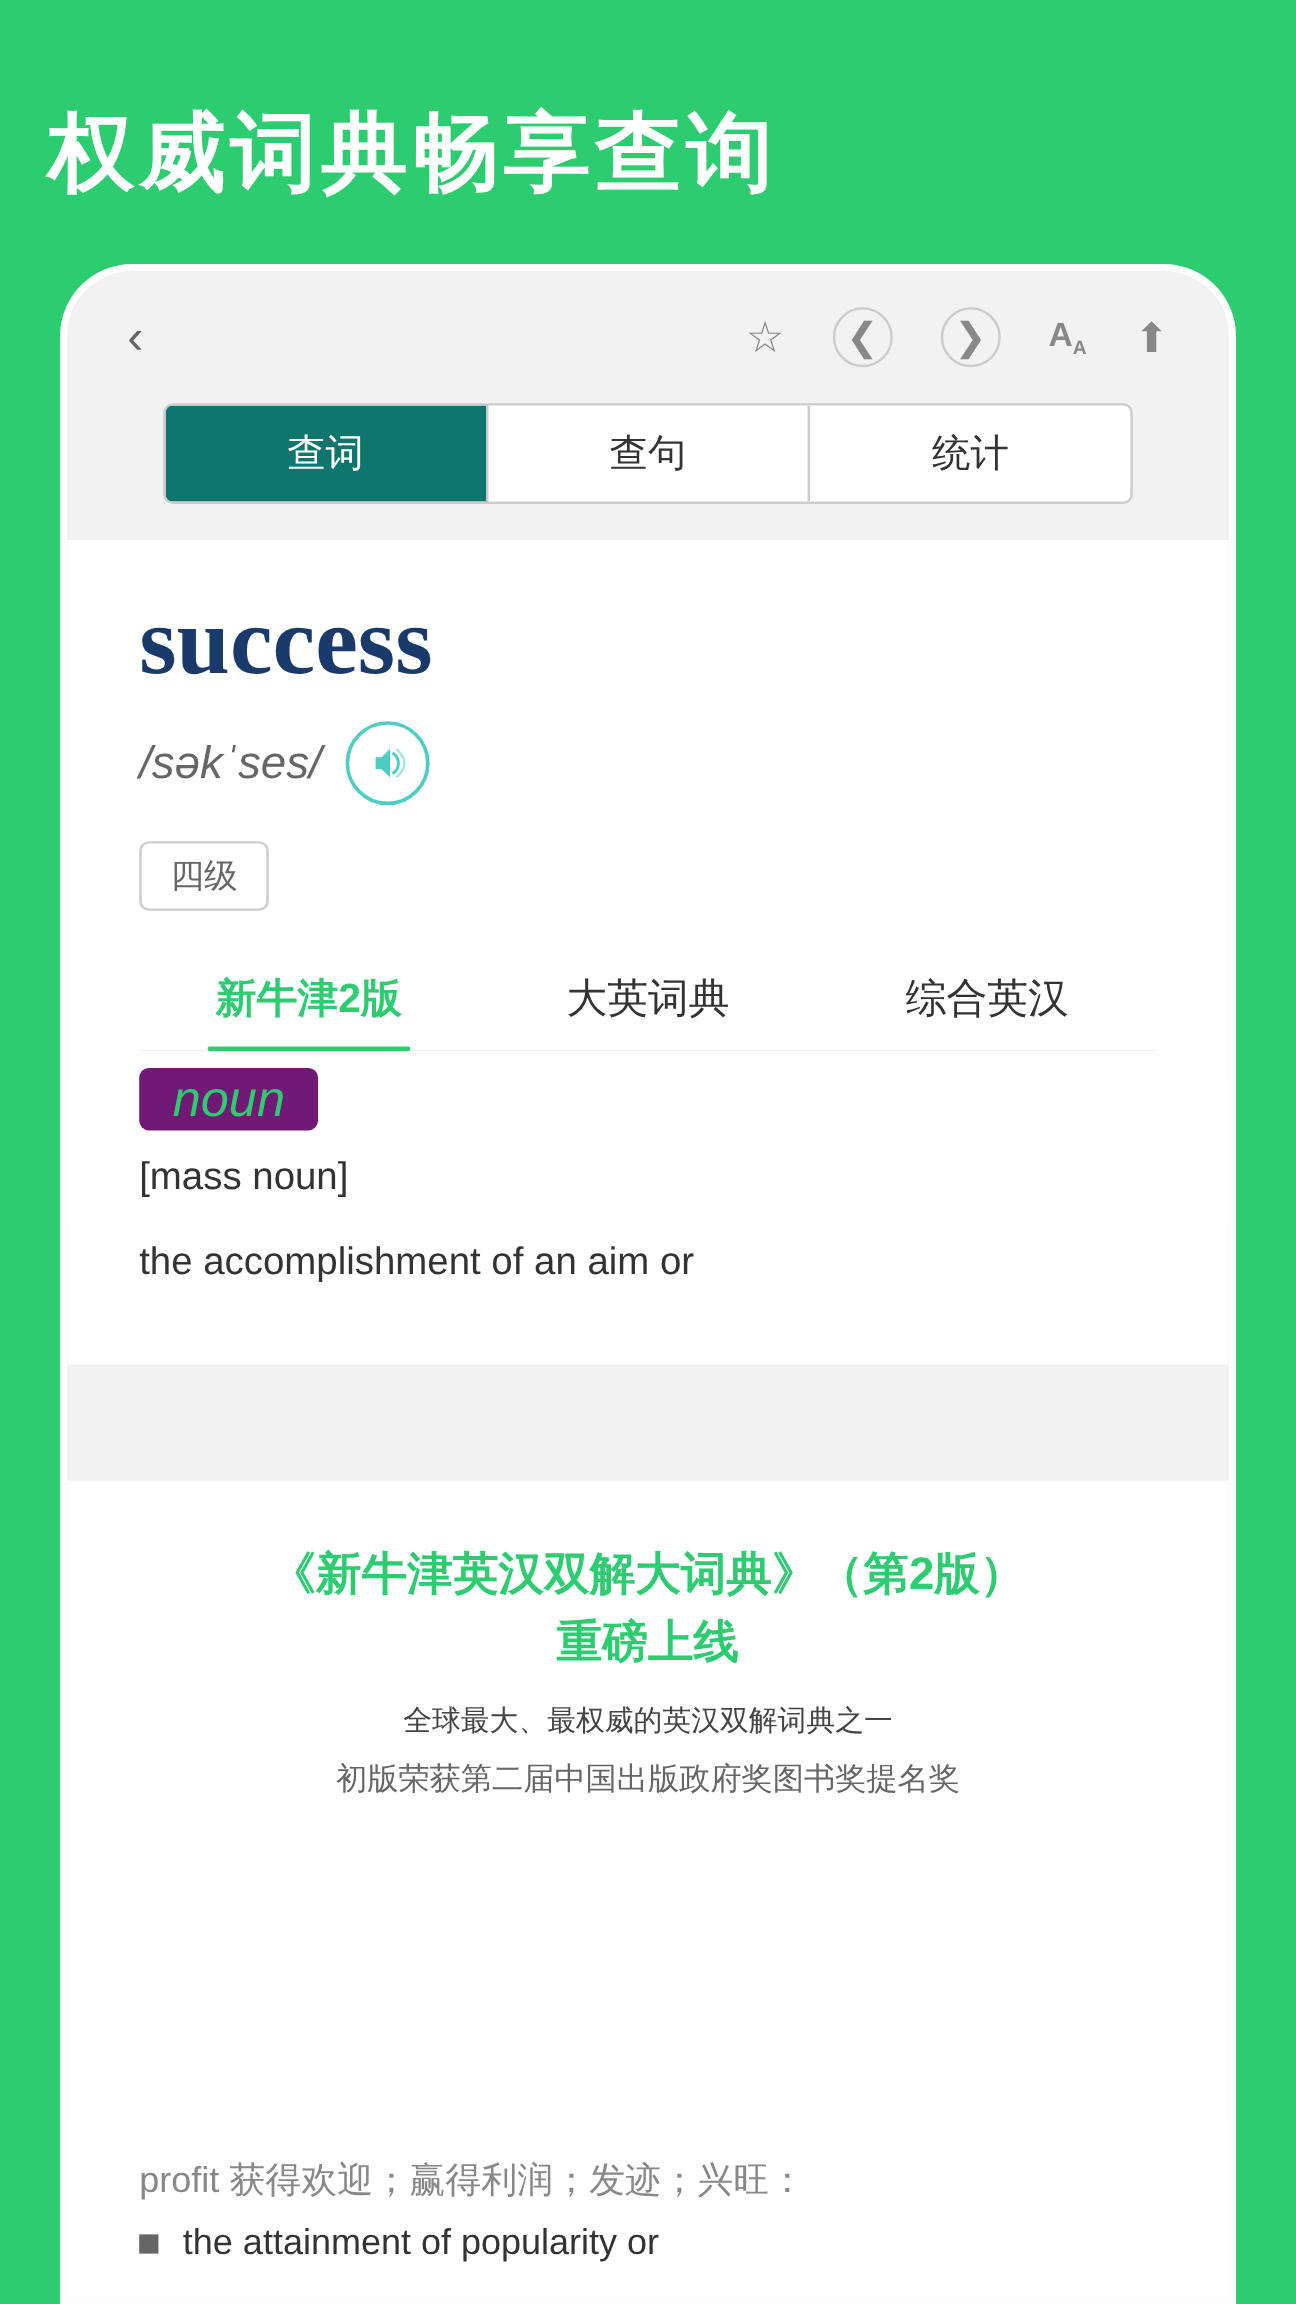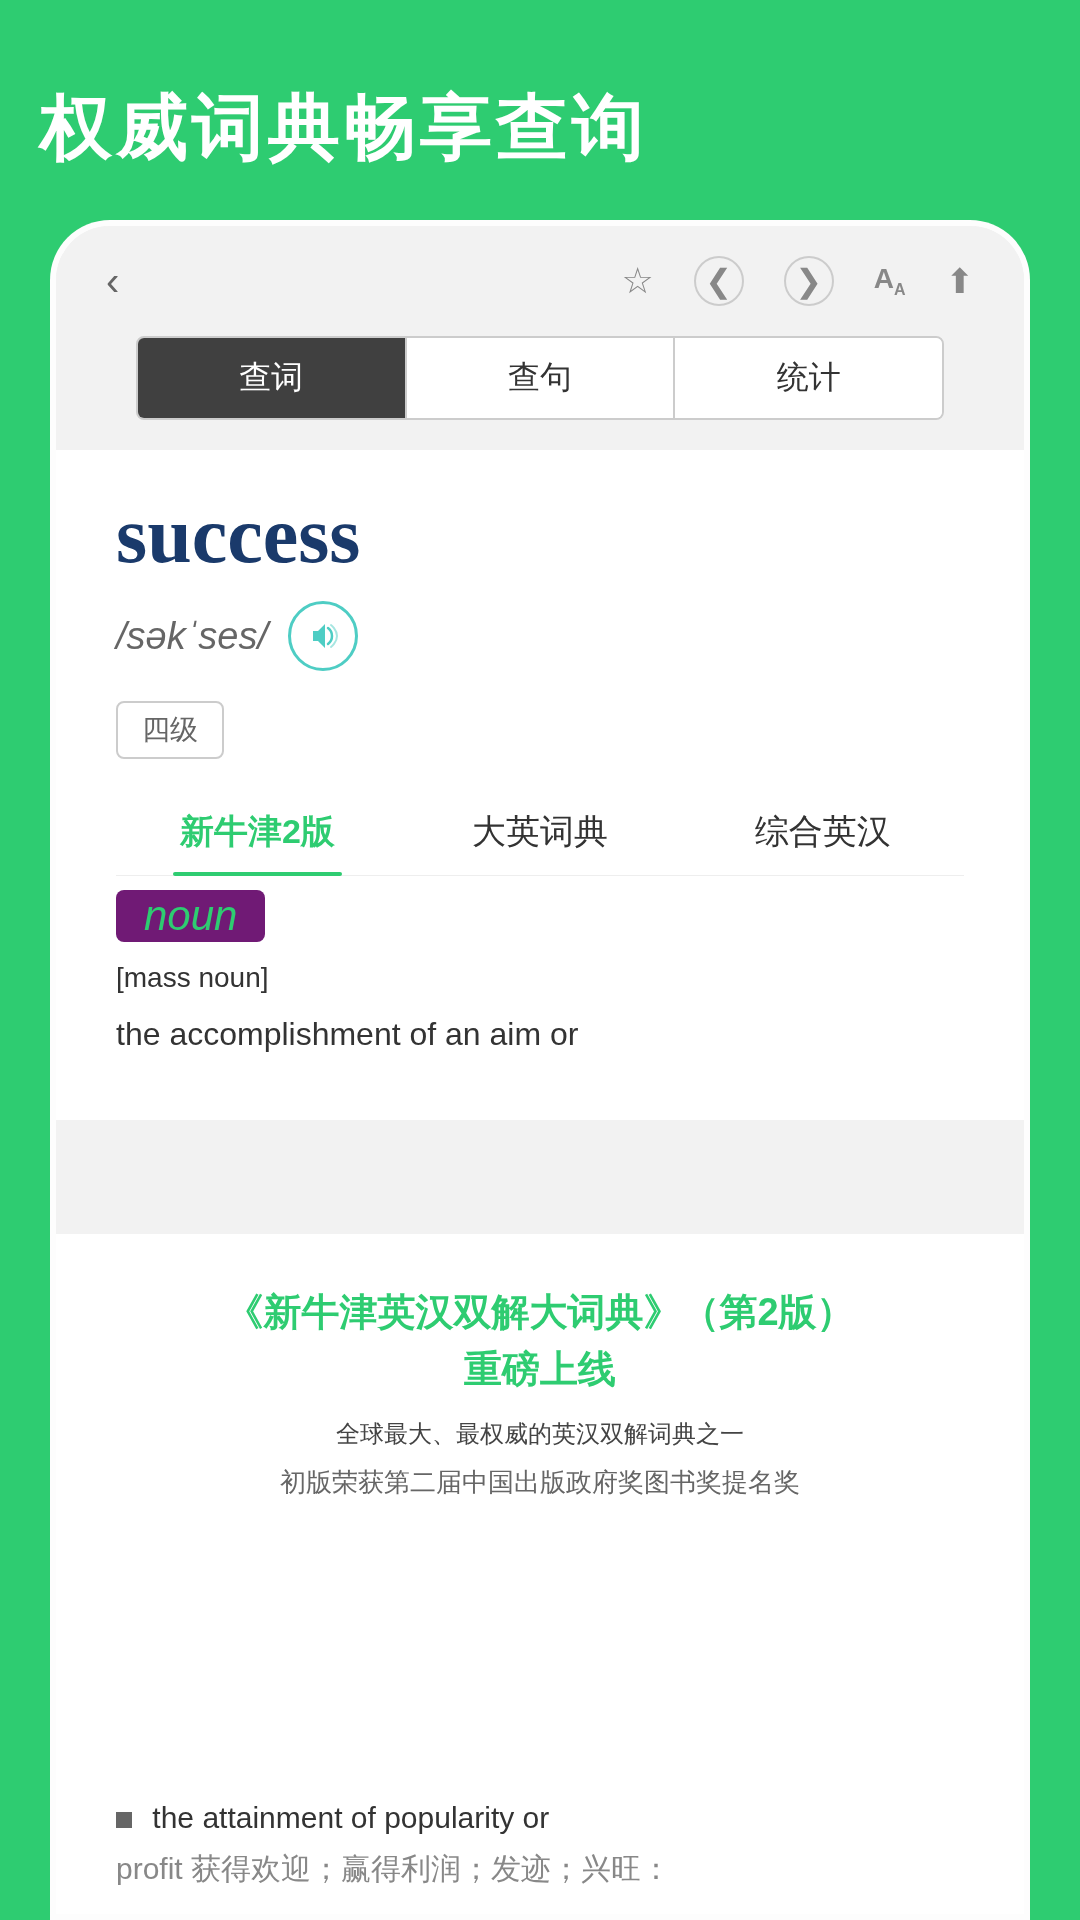--- a/index.html
+++ b/index.html
@@ -86,21 +86,21 @@
     .tab-item {
       flex: 1;
       text-align: center;
       padding: 18px 0;
       font-size: 32px;
       color: #333;
       background: white;
       cursor: pointer;
     }
     .tab-item.active {
-      background: #404040;
+      background: #0f766e;
       color: white;
     }
     .tab-item:not(:last-child) {
       border-right: 2px solid #ccc;
     }
 
     
     .dict-content {
       background: white;
       margin: 0 0;
@@ -188,23 +188,23 @@
       background: #701a75;
       color: #2ECC71;
       padding: 2px 28px;
       border-radius: 8px;
       font-size: 42px;
       font-style: italic;
       margin-bottom: 20px;
     }
 
     .mass-noun {
-      font-size: 28px;
+      font-size: 32px;
       color: #333;
-      margin-bottom: 15px;
+      margin-bottom: 27px;
     }
 
     .definition {
       font-size: 32px;
       color: #333;
       line-height: 1.6;
       margin-bottom: 20px;
     }
 
     
@@ -455,21 +455,21 @@
       <div class="promo-text">
         <div class="promo-title">
           《新牛津英汉双解大词典》（第2版）<br>重磅上线
         </div>
         <div class="promo-desc1">全球最大、最权威的英汉双解词典之一</div>
         <div class="promo-desc2">初版荣获第二届中国出版政府奖图书奖提名奖</div>
       </div>
     </div>
 
     <div class="bottom-def">
+      <div class="bottom-def-text def-chinese">profit 获得欢迎；赢得利润；发迹；兴旺：</div>
       <div class="bottom-def-text">
         <span class="bullet-square"></span>
         <span>the attainment of popularity or</span>
       </div>
-      <div class="bottom-def-text def-chinese">profit 获得欢迎；赢得利润；发迹；兴旺：</div>
     </div>
 
   </div>
 </div>
 
 </body></html>

